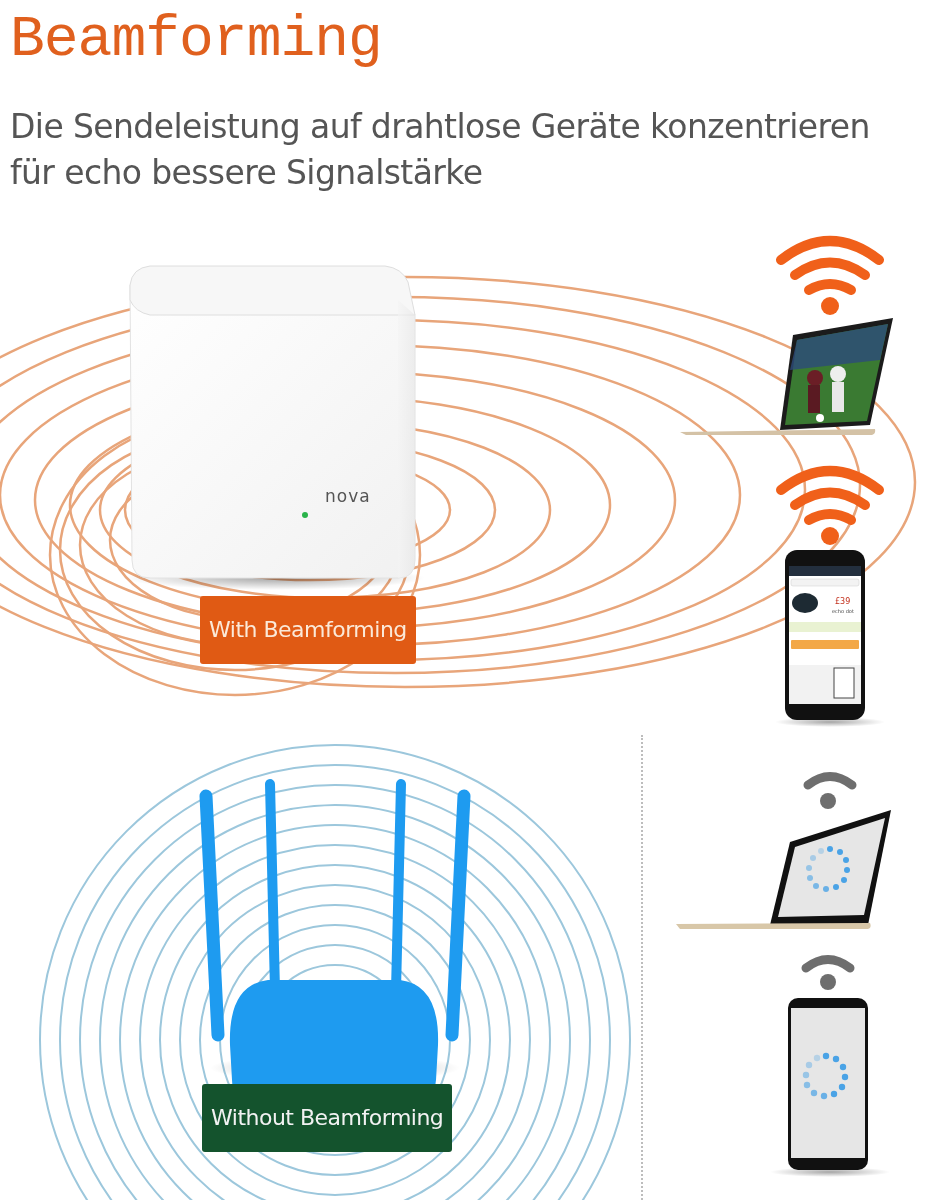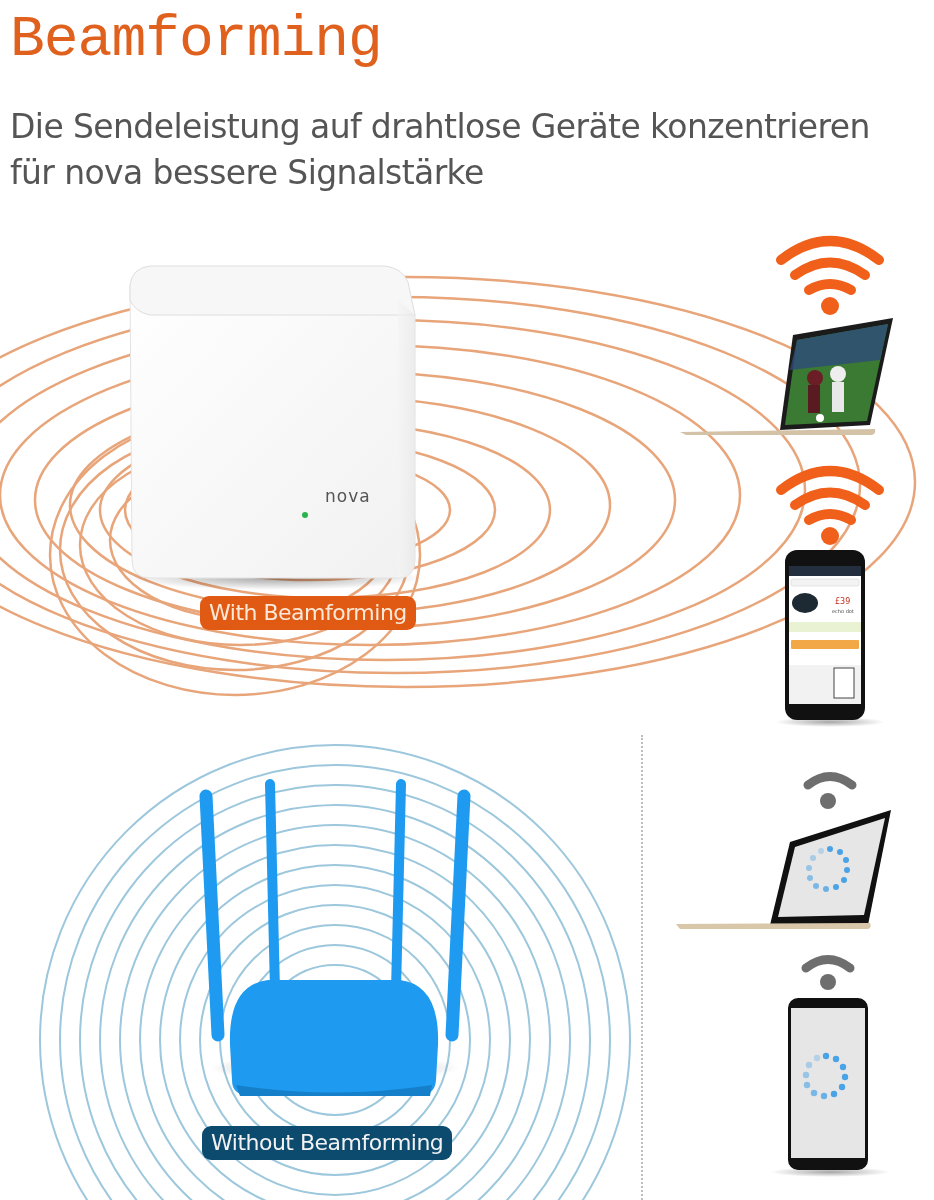--- a/index.html
+++ b/index.html
@@ -1,32 +1,32 @@
 <!DOCTYPE html>
 <html><head>
 <meta charset="utf-8">
 <style>
   html, body { margin:0; padding:0; background:#ffffff; }
   body { width:934px; height:1200px; position:relative; overflow:hidden; font-family:"DejaVu Sans", sans-serif; }
   .title { position:absolute; left:10px; top:0px; font-size:58px; color:#e0601e; letter-spacing:-1px; line-height:80px; font-family:Liberation Mono, monospace; }
   .subtitle { position:absolute; left:10px; top:90px; font-size:33px; color:#555555; line-height:46px; font-family:"DejaVu Sans", sans-serif; letter-spacing:-0.6px;margin-top:14px; }
   .art { position:absolute; left:0; top:0; }
-  .badge { position:absolute; font-family:"DejaVu Sans", sans-serif; color:#ffffff; font-size:22px; padding:2px 9px; border-radius:9px; line-height:30px; letter-spacing:-0.5px; }
+  .badge { position:absolute; font-family:"DejaVu Sans", sans-serif; color:#ffffff; font-size:22px; padding:19px 9px; border-radius:3px; line-height:30px; letter-spacing:-0.5px; }
   .badge-with { left:200px; top:596px; background:#e05a14; color:#fbe9d8; }
-  .badge-without { left:202px; top:1126px; background:#0c4a6e; color:#f2f2f2; }
+  .badge-without { left:202px; top:1084px; background:#14532d; color:#f2f2f2; }
   .nova { position:absolute; left:285px; top:486px; font-size:17px; color:#555; letter-spacing:1px; font-family:"DejaVu Sans", sans-serif;margin-left:40px; }
   .divider { position:absolute; left:641px; top:735px; width:0; height:465px; border-left:2px dotted #bdbdbd; }
 </style>
 </head>
 <body>
 
 <div class="title">Beamforming</div>
 <div class="subtitle">
   <div>Die Sendeleistung auf drahtlose Geräte konzentrieren</div>
-  <div>für nova bessere Signalstärke</div>
+  <div>für echo bessere Signalstärke</div>
 </div>
 
 <svg class="art" width="934" height="1200" viewBox="0 0 934 1200">
   <defs>
     <linearGradient id="cubeFront" x1="0" y1="0" x2="1" y2="1">
       <stop offset="0" stop-color="#ffffff"></stop>
       <stop offset="1" stop-color="#f1f1f1"></stop>
     </linearGradient>
     <linearGradient id="cubeSide" x1="0" y1="0" x2="1" y2="0">
       <stop offset="0" stop-color="#f4f4f4"></stop>

